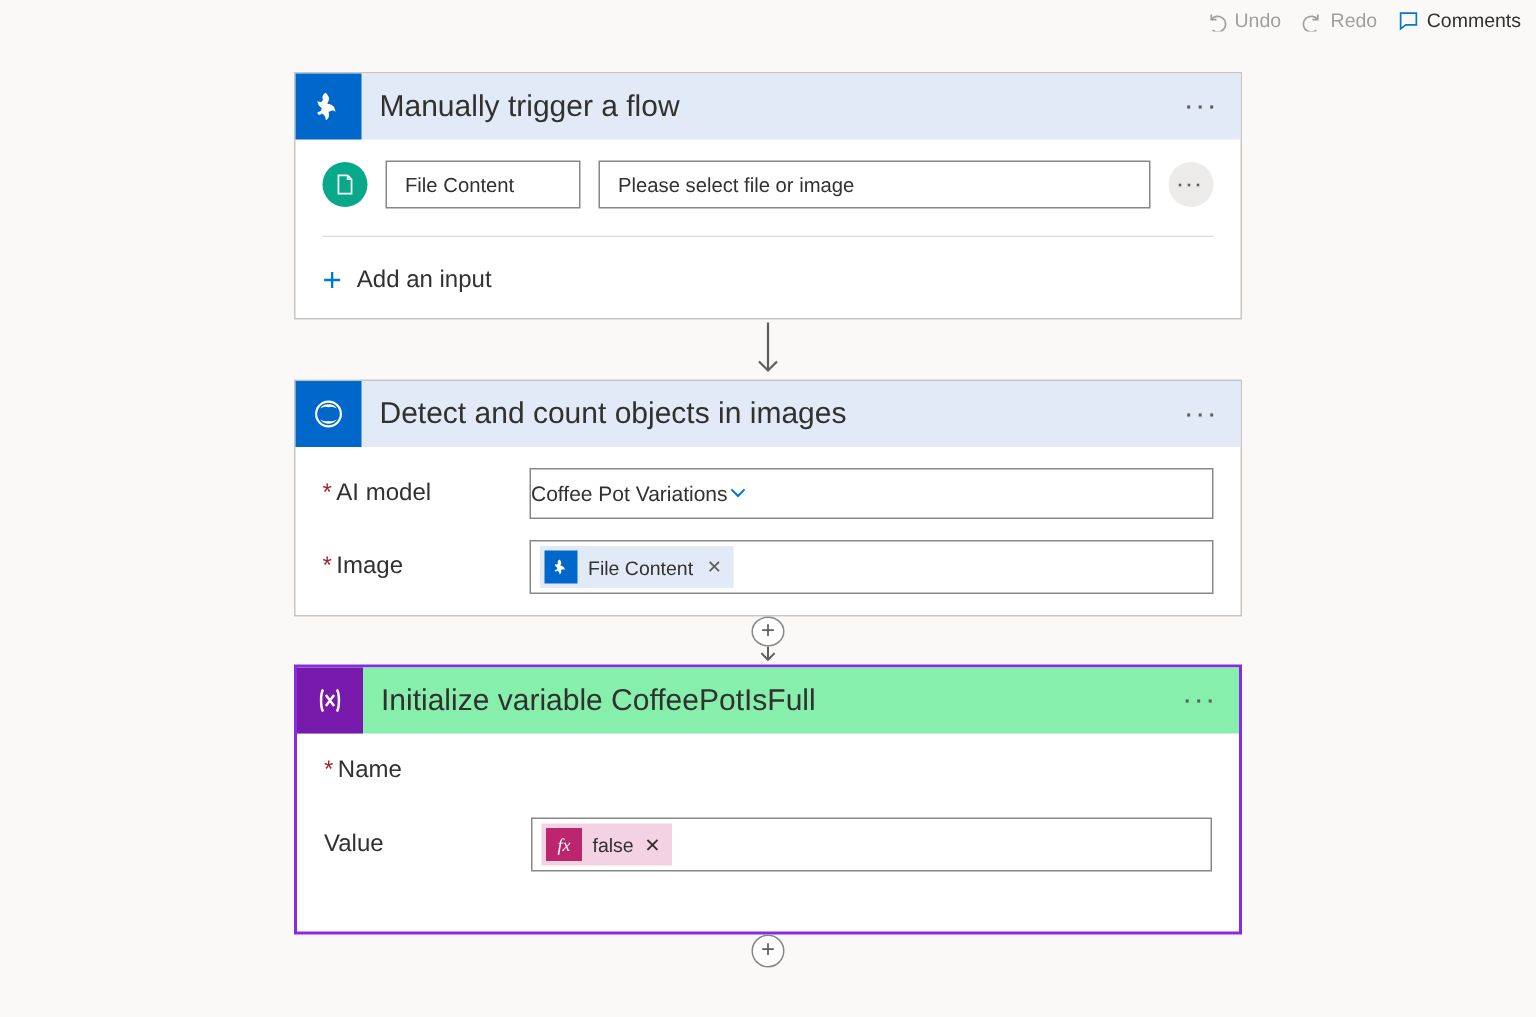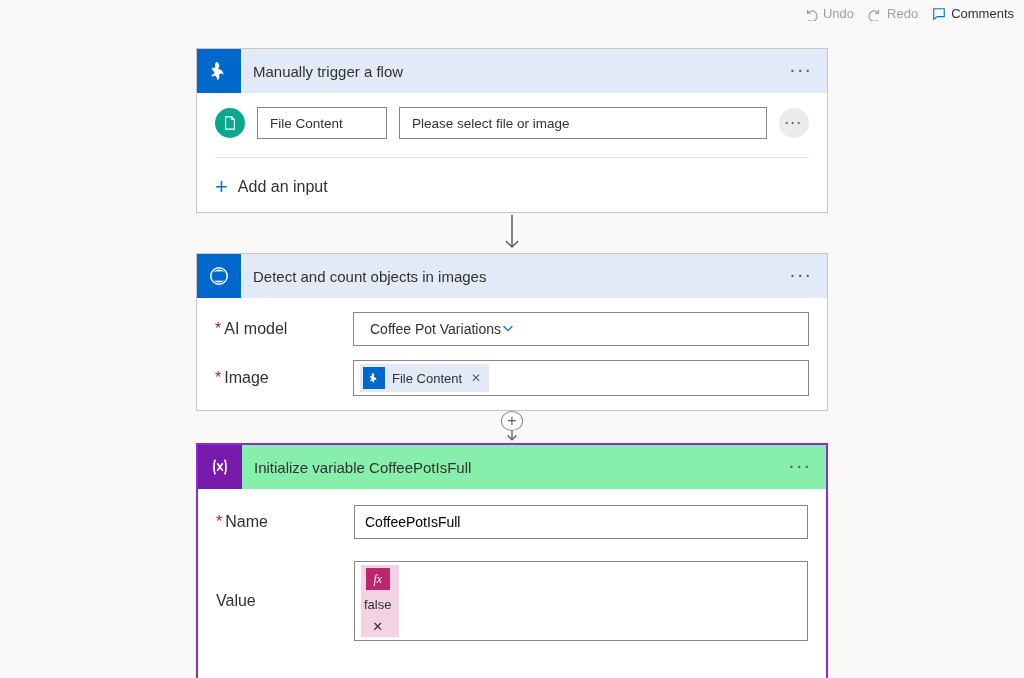--- a/index.html
+++ b/index.html
@@ -57,21 +57,21 @@
   .card-icon{
     width:44px;height:44px;
     display:flex;
     align-items:center;
     justify-content:center;
     flex-shrink:0;
   }
   .card-icon svg{width:22px;height:22px;fill:#fff;}
   .card-icon.flow-blue{background:#0068cb;}
   .card-icon.purple-bg{background:#7719aa;}
-  .card-title{flex:1;color:#323130;font-size:15px;}
+  .card-title{flex:1;color:#323130;font-size:20px;}
   .card-menu{
     width:26px;height:26px;
     display:flex;align-items:center;justify-content:center;
     cursor:pointer;
     color:#605e5c;
     letter-spacing:3px;
     font-weight:700;
   }
   .card-body{
     padding:14px 18px;
@@ -164,21 +164,21 @@
     flex:1;
     border:1px solid #8a8886;
     min-height:34px;
     display:flex;
     align-items:center;
     padding:3px 6px;
     background:#fff;
     font-size:14px;
     position:relative;
   }
-  .form-field.select{justify-content:flex-start;padding:0 16px;}
+  .form-field.select{justify-content:flex-start;padding:0 0;}
   .form-field.select .chev{color:#0078d4;}
   .token{
     display:inline-flex;
     align-items:center;
     gap:7px;
     background:#e1eaf6;
     padding:3px 8px 3px 3px;
     font-size:13px;
   }
   .token-icon{
@@ -200,21 +200,20 @@
     font-family:inherit;
     outline:none;
   }
   .token-fx{
     display:inline-flex;
     align-items:center;
     gap:7px;
     background:#f3d2e3;
     padding:3px 8px 3px 3px;
     font-size:13px;
-    flex-direction:column;
   }
   .token-fx-icon{
     width:24px;height:22px;
     background:#bb266e;
     display:flex;align-items:center;justify-content:center;
     color:#fff;
     font-style:italic;
     font-family:Georgia,serif;
     font-size:12px;
   }
@@ -340,21 +339,20 @@
             <path d="M7 4C5 7 5 17 7 20M17 4c2 3 2 13 0 16" fill="none" stroke="#fff" stroke-width="1.8"></path>
             <path d="M9 8l6 8M15 8l-6 8" fill="none" stroke="#fff" stroke-width="1.8"></path>
           </svg>
       </div>
       <div class="card-title">Initialize variable CoffeePotIsFull</div>
       <div class="card-menu">···</div>
     </div>
     <div class="var-body">
       <div class="form-row">
         <div class="form-label"><span class="req">*</span><span>Name</span></div>
-        <input class="text-input" value="CoffeePotIsFull" style="">
       </div>
       <div class="form-row">
         <div class="form-label"><span>Value</span></div>
         <div class="form-field">
           <div class="token-fx">
             <div class="token-fx-icon">
                 <span>fx</span>
               </div>
             <span>false</span>
             <span class="x">✕</span>

